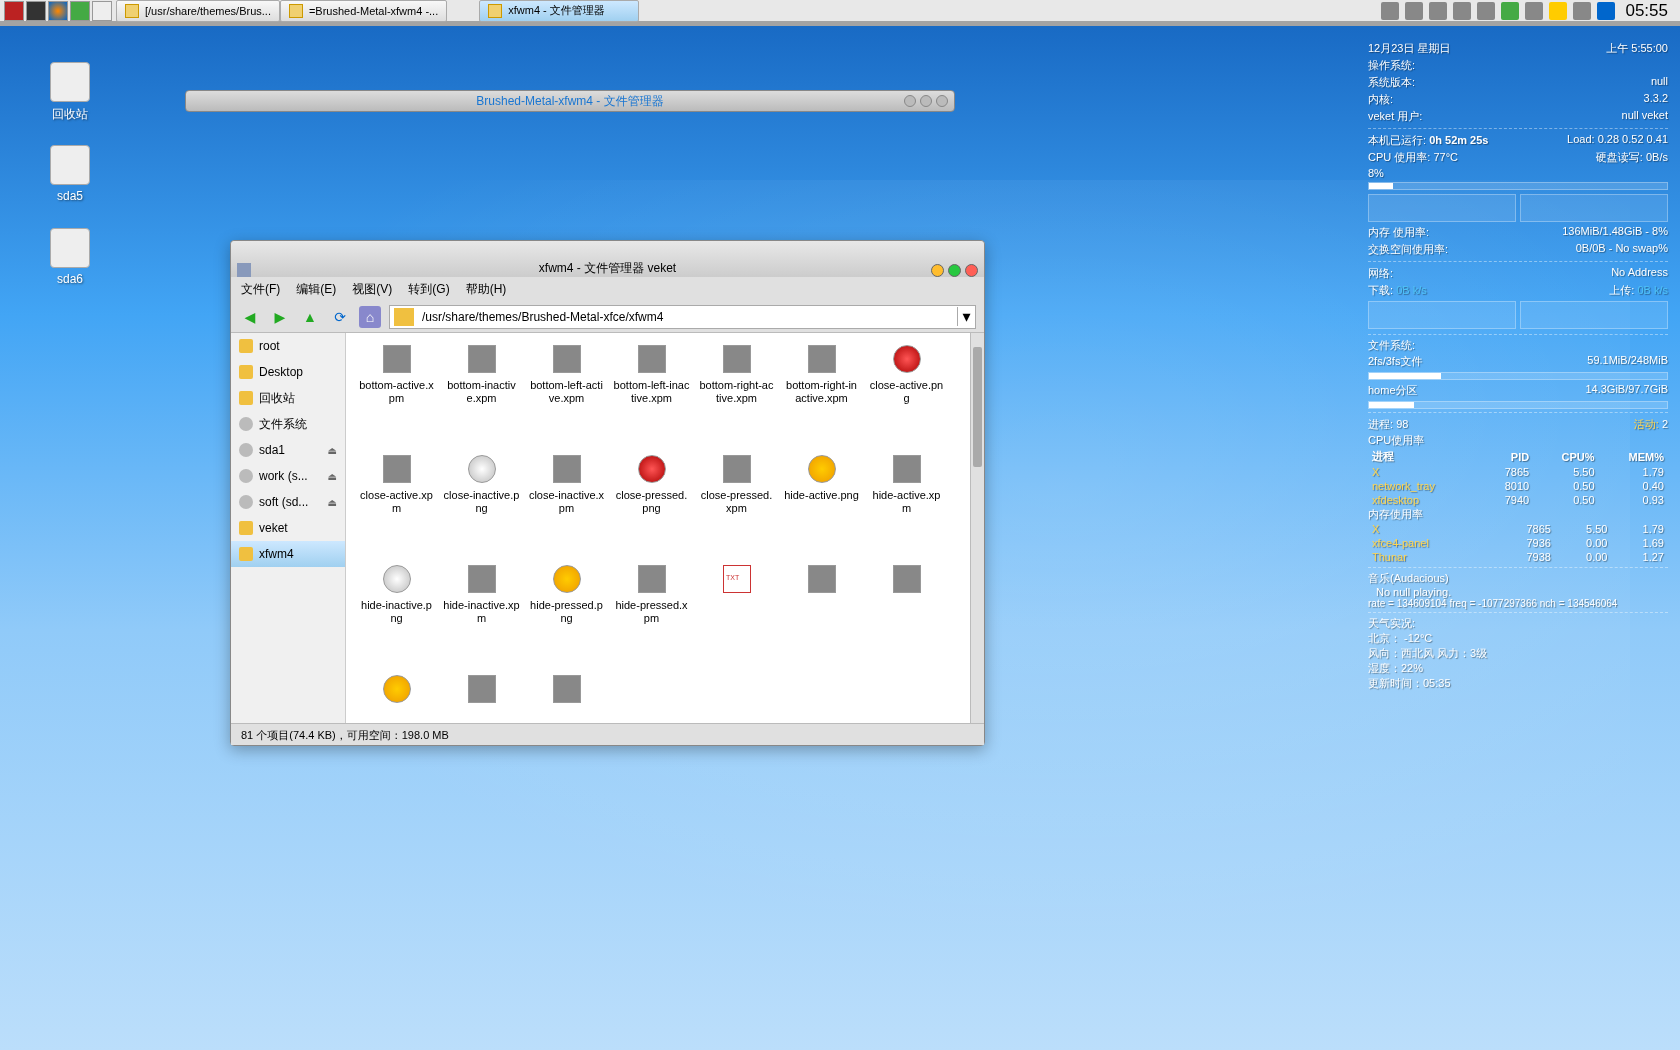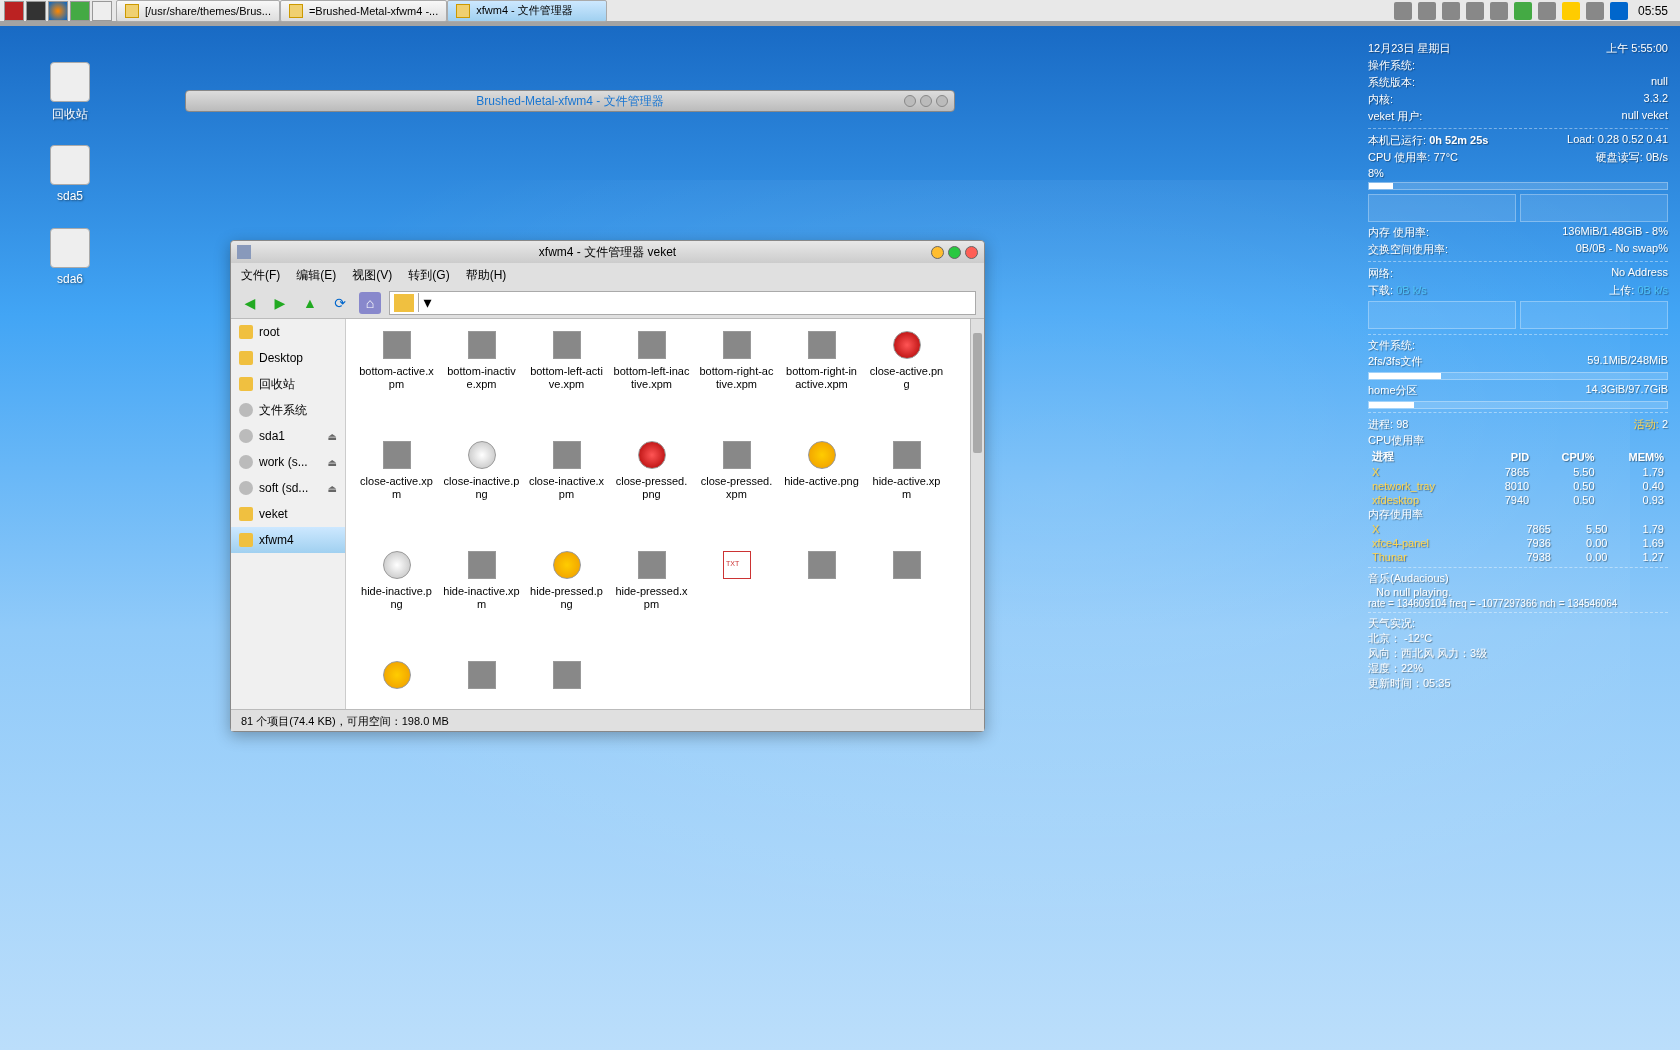--- a/index.html
+++ b/index.html
@@ -7,38 +7,38 @@
 
 
 .taskbar { position: absolute; top: 0; left: 0; right: 0; height: 26px; background: #e8e8e8; border-bottom: 5px solid #a3a3a3; display: flex; align-items: center; font-size: 11px; }
 .taskbar-apps { display: flex; align-items: center; gap: 2px; padding: 0 4px; }
 .taskbar-icon { width: 20px; height: 20px; background: #777; border: 1px solid #999; }
 .taskbar-icon.red { background: #b22; }
 .taskbar-icon.dark { background: #333; }
 .taskbar-icon.ff { background: radial-gradient(circle, #f80, #06c); }
 .taskbar-icon.green { background: #4a4; }
 .task-btn { height: 22px; padding: 0 8px; background: linear-gradient(#f8f8f8,#ddd); border: 1px solid #aaa; border-radius: 2px; display: flex; align-items: center; gap: 6px; min-width: 160px; max-width: 180px; }
-.task-btn.active { background: linear-gradient(#cde8ff,#a0d0f0); }
+.task-btn.active { background: linear-gradient(#cde8ff,#a0d0f0); margin-left: 32px; }
 .task-btn .ficon { width: 14px; height: 14px; background: #f0d070; border: 1px solid #c90; }
 .taskbar-right { margin-left: auto; display: flex; align-items: center; gap: 6px; padding-right: 8px; }
 .tray-icon { width: 18px; height: 18px; background: #888; border-radius: 2px; }
-.clock { font-size: 12px; padding: 0 4px; }
+.clock { font-size: 17px; padding: 0 4px; }
 
 
 .desktop-icon { position: absolute; width: 80px; text-align: center; color: #fff; font-size: 12px; text-shadow: 1px 1px 2px rgba(0,0,0,.5); }
 .desktop-icon .di { width: 40px; height: 40px; background: #eee; margin: 0 auto 4px; border-radius: 4px; border: 1px solid #aaa; }
 
 
 .bg-window { position: absolute; top: 90px; left: 185px; width: 770px; height: 22px; background: linear-gradient(#ddd,#bbb); border: 1px solid #888; border-radius: 4px; display: flex; align-items: center; justify-content: center; font-size: 12px; color: #1976d2; }
 .bg-window .ctrl-dots { position: absolute; right: 6px; display: flex; gap: 4px; }
 .bg-window .dot { width: 12px; height: 12px; border-radius: 50%; background: #bbb; border: 1px solid #888; }
 
 
 .fm-window { position: absolute; top: 240px; left: 230px; width: 755px; background: #e0e0e0; border: 1px solid #888; border-radius: 4px; box-shadow: 0 4px 16px rgba(0,0,0,.3); }
-.fm-title { height: 22px; background: linear-gradient(#e8e8e8,#ccc); display: flex; align-items: center; justify-content: center; font-size: 12px; position: relative; border-radius: 4px 4px 0 0; }
+.fm-title { height: 36px; background: linear-gradient(#e8e8e8,#ccc); display: flex; align-items: flex-end; justify-content: center; font-size: 12px; position: relative; border-radius: 4px 4px 0 0; }
 .fm-title .wm-icon { position: absolute; left: 6px; width: 14px; height: 14px; background: #89b; }
 .fm-title .wm-btns { position: absolute; right: 6px; display: flex; gap: 4px; }
 .fm-title .wm-btn { width: 13px; height: 13px; border-radius: 50%; border: 1px solid #666; }
 .fm-title .min { background: #ffbd2e; } .fm-title .max { background: #28c840; } .fm-title .close { background: #ff5f56; }
 .fm-menu { height: 24px; display: flex; align-items: center; gap: 16px; padding: 0 10px; font-size: 12px; background: #e0e0e0; }
 .fm-toolbar { height: 32px; display: flex; align-items: center; gap: 8px; padding: 0 8px; background: #e0e0e0; border-bottom: 1px solid #bbb; }
 .tool-btn { width: 22px; height: 22px; display: flex; align-items: center; justify-content: center; font-size: 14px; color: #555; }
 .tool-btn.green { color: #2a2; }
 .tool-btn.blue { color: #06c; }
 .tool-btn.home { background: #88c; border-radius: 3px; color: #fff; }
@@ -159,20 +159,21 @@
     <span>帮助(H)</span>
   </div>
   <div class="fm-toolbar">
     <div class="tool-btn green">◀</div>
     <div class="tool-btn green">▶</div>
     <div class="tool-btn green">▲</div>
     <div class="tool-btn blue">⟳</div>
     <div class="tool-btn home">⌂</div>
     <div class="path-bar">
       <div class="folder"></div>
+      <input value="/usr/share/themes/Brushed-Metal-xfce/xfwm4" style="">
       <div class="dd">▾</div>
     </div>
   </div>
   <div class="fm-body">
     <div class="fm-sidebar" id="sidebar">
         <div class="side-item">
           <div class="side-icon folder"></div>
           <span>root</span>
         </div>
         <div class="side-item">

